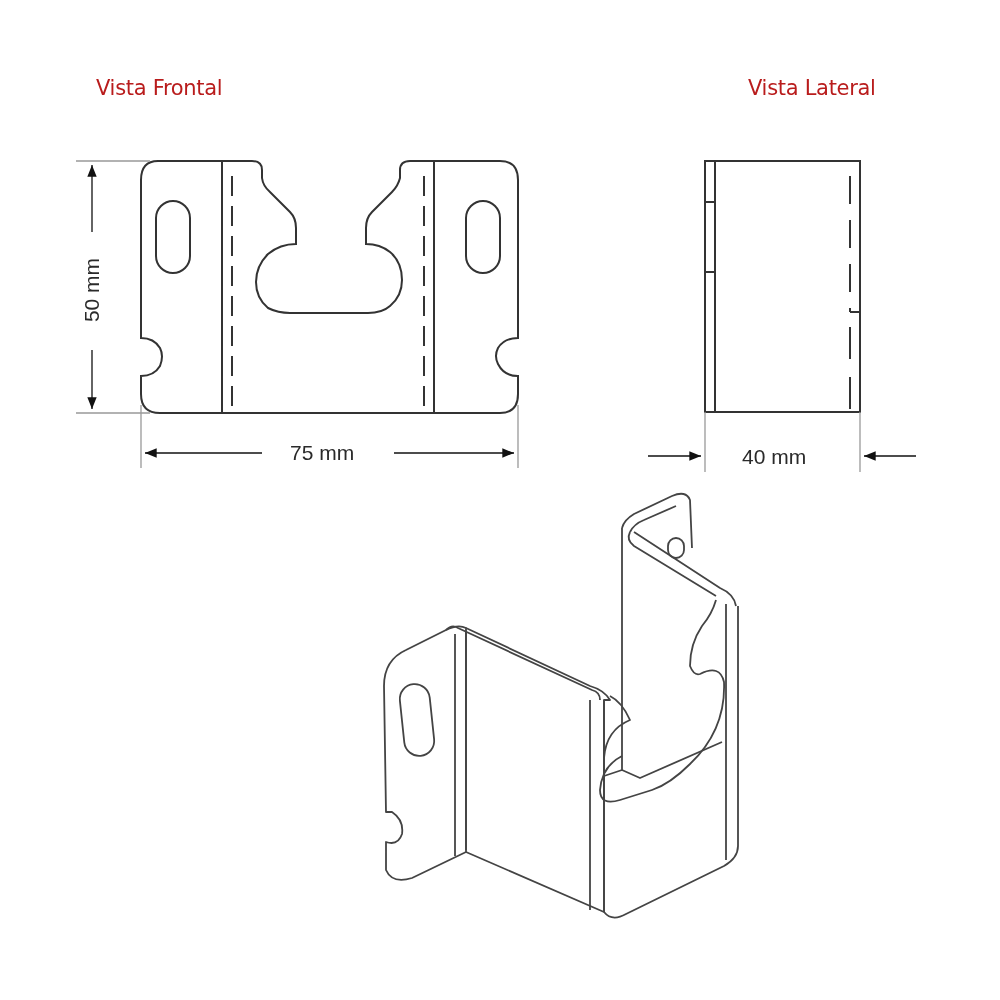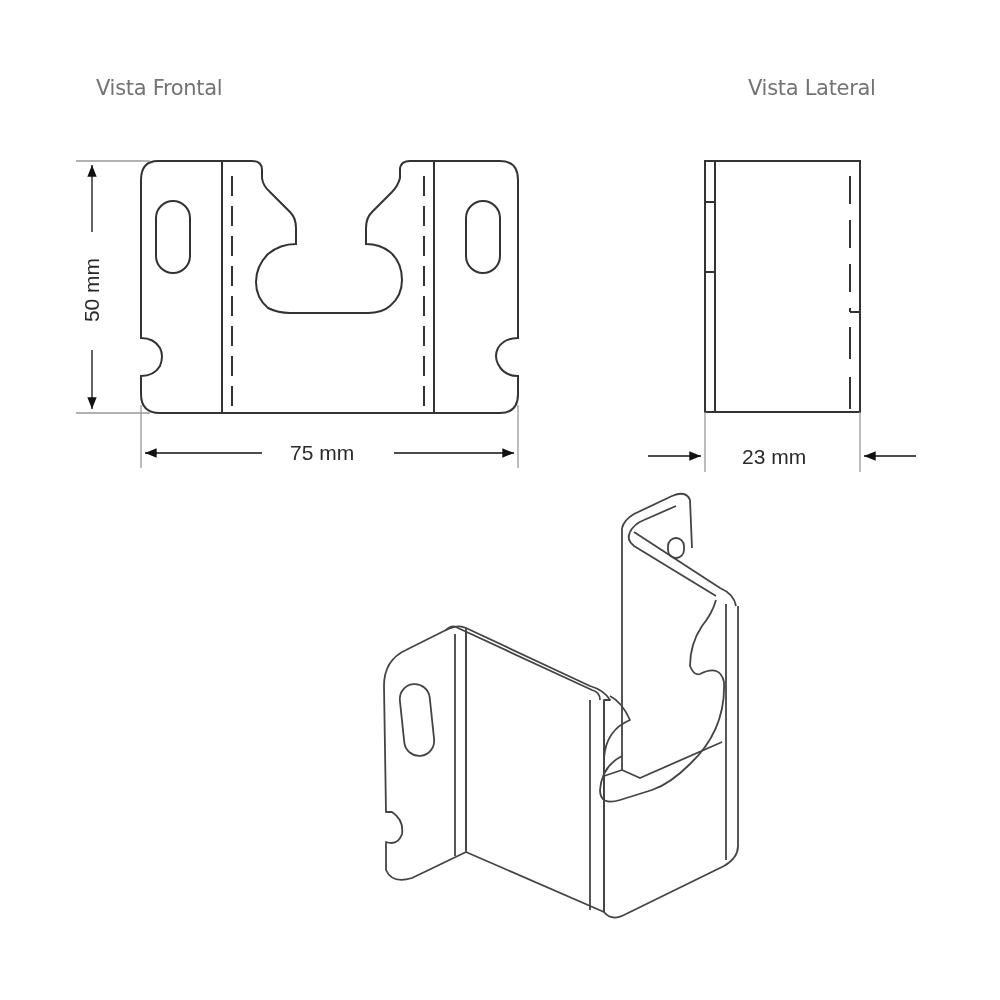--- a/index.html
+++ b/index.html
@@ -1,17 +1,17 @@
 <!DOCTYPE html>
 <html><head>
 <meta charset="utf-8">
 <style>
   html, body { margin: 0; padding: 0; background: #ffffff; }
   body { width: 1000px; height: 1000px; position: relative; overflow: hidden; font-family: "Liberation Sans", sans-serif; }
-  .label { position: absolute; color: #737373; font-size: 21px; font-family: "DejaVu Sans", sans-serif; letter-spacing: -0.3px; }
+  .label { position: absolute; color: #b91c1c; font-size: 21px; font-family: "DejaVu Sans", sans-serif; letter-spacing: -0.3px; }
   .dim { position: absolute; color: #2a2a2a; font-size: 21px; font-family: "Liberation Sans", sans-serif; }
   svg { position: absolute; left: 0; top: 0; }
 </style>
 </head>
 <body>
 
 <div class="label" style="left:96px; top:76px;">Vista Frontal</div>
 <div class="label" style="left:720px; top:76px;margin-left:28px;">Vista Lateral</div>
 
 <svg width="1000" height="1000" viewBox="0 0 1000 1000">
@@ -94,13 +94,13 @@
 
     <path d="M716,600 Q712,614 702,626 Q690,644 690,666 Q694,676 700,674 Q720,664 724,682
              Q726,730 690,764 Q670,784 652,790 L620,800 Q600,806 600,790 Q602,766 622,756"></path>
     <path d="M604,758 Q606,730 630,720 Q622,702 610,696"></path>
     <path d="M622,770 L640,778 L722,742"></path>
   </g>
 </svg>
 
 <div class="dim" style="left:56px; top:278px; transform: rotate(-90deg); transform-origin: center; width:72px; text-align:center;">50 mm</div>
 <div class="dim" style="left:290px; top:441px;">75 mm</div>
-<div class="dim" style="left:742px; top:445px;">23 mm</div>
+<div class="dim" style="left:742px; top:445px;">40 mm</div>
 
 </body></html>

